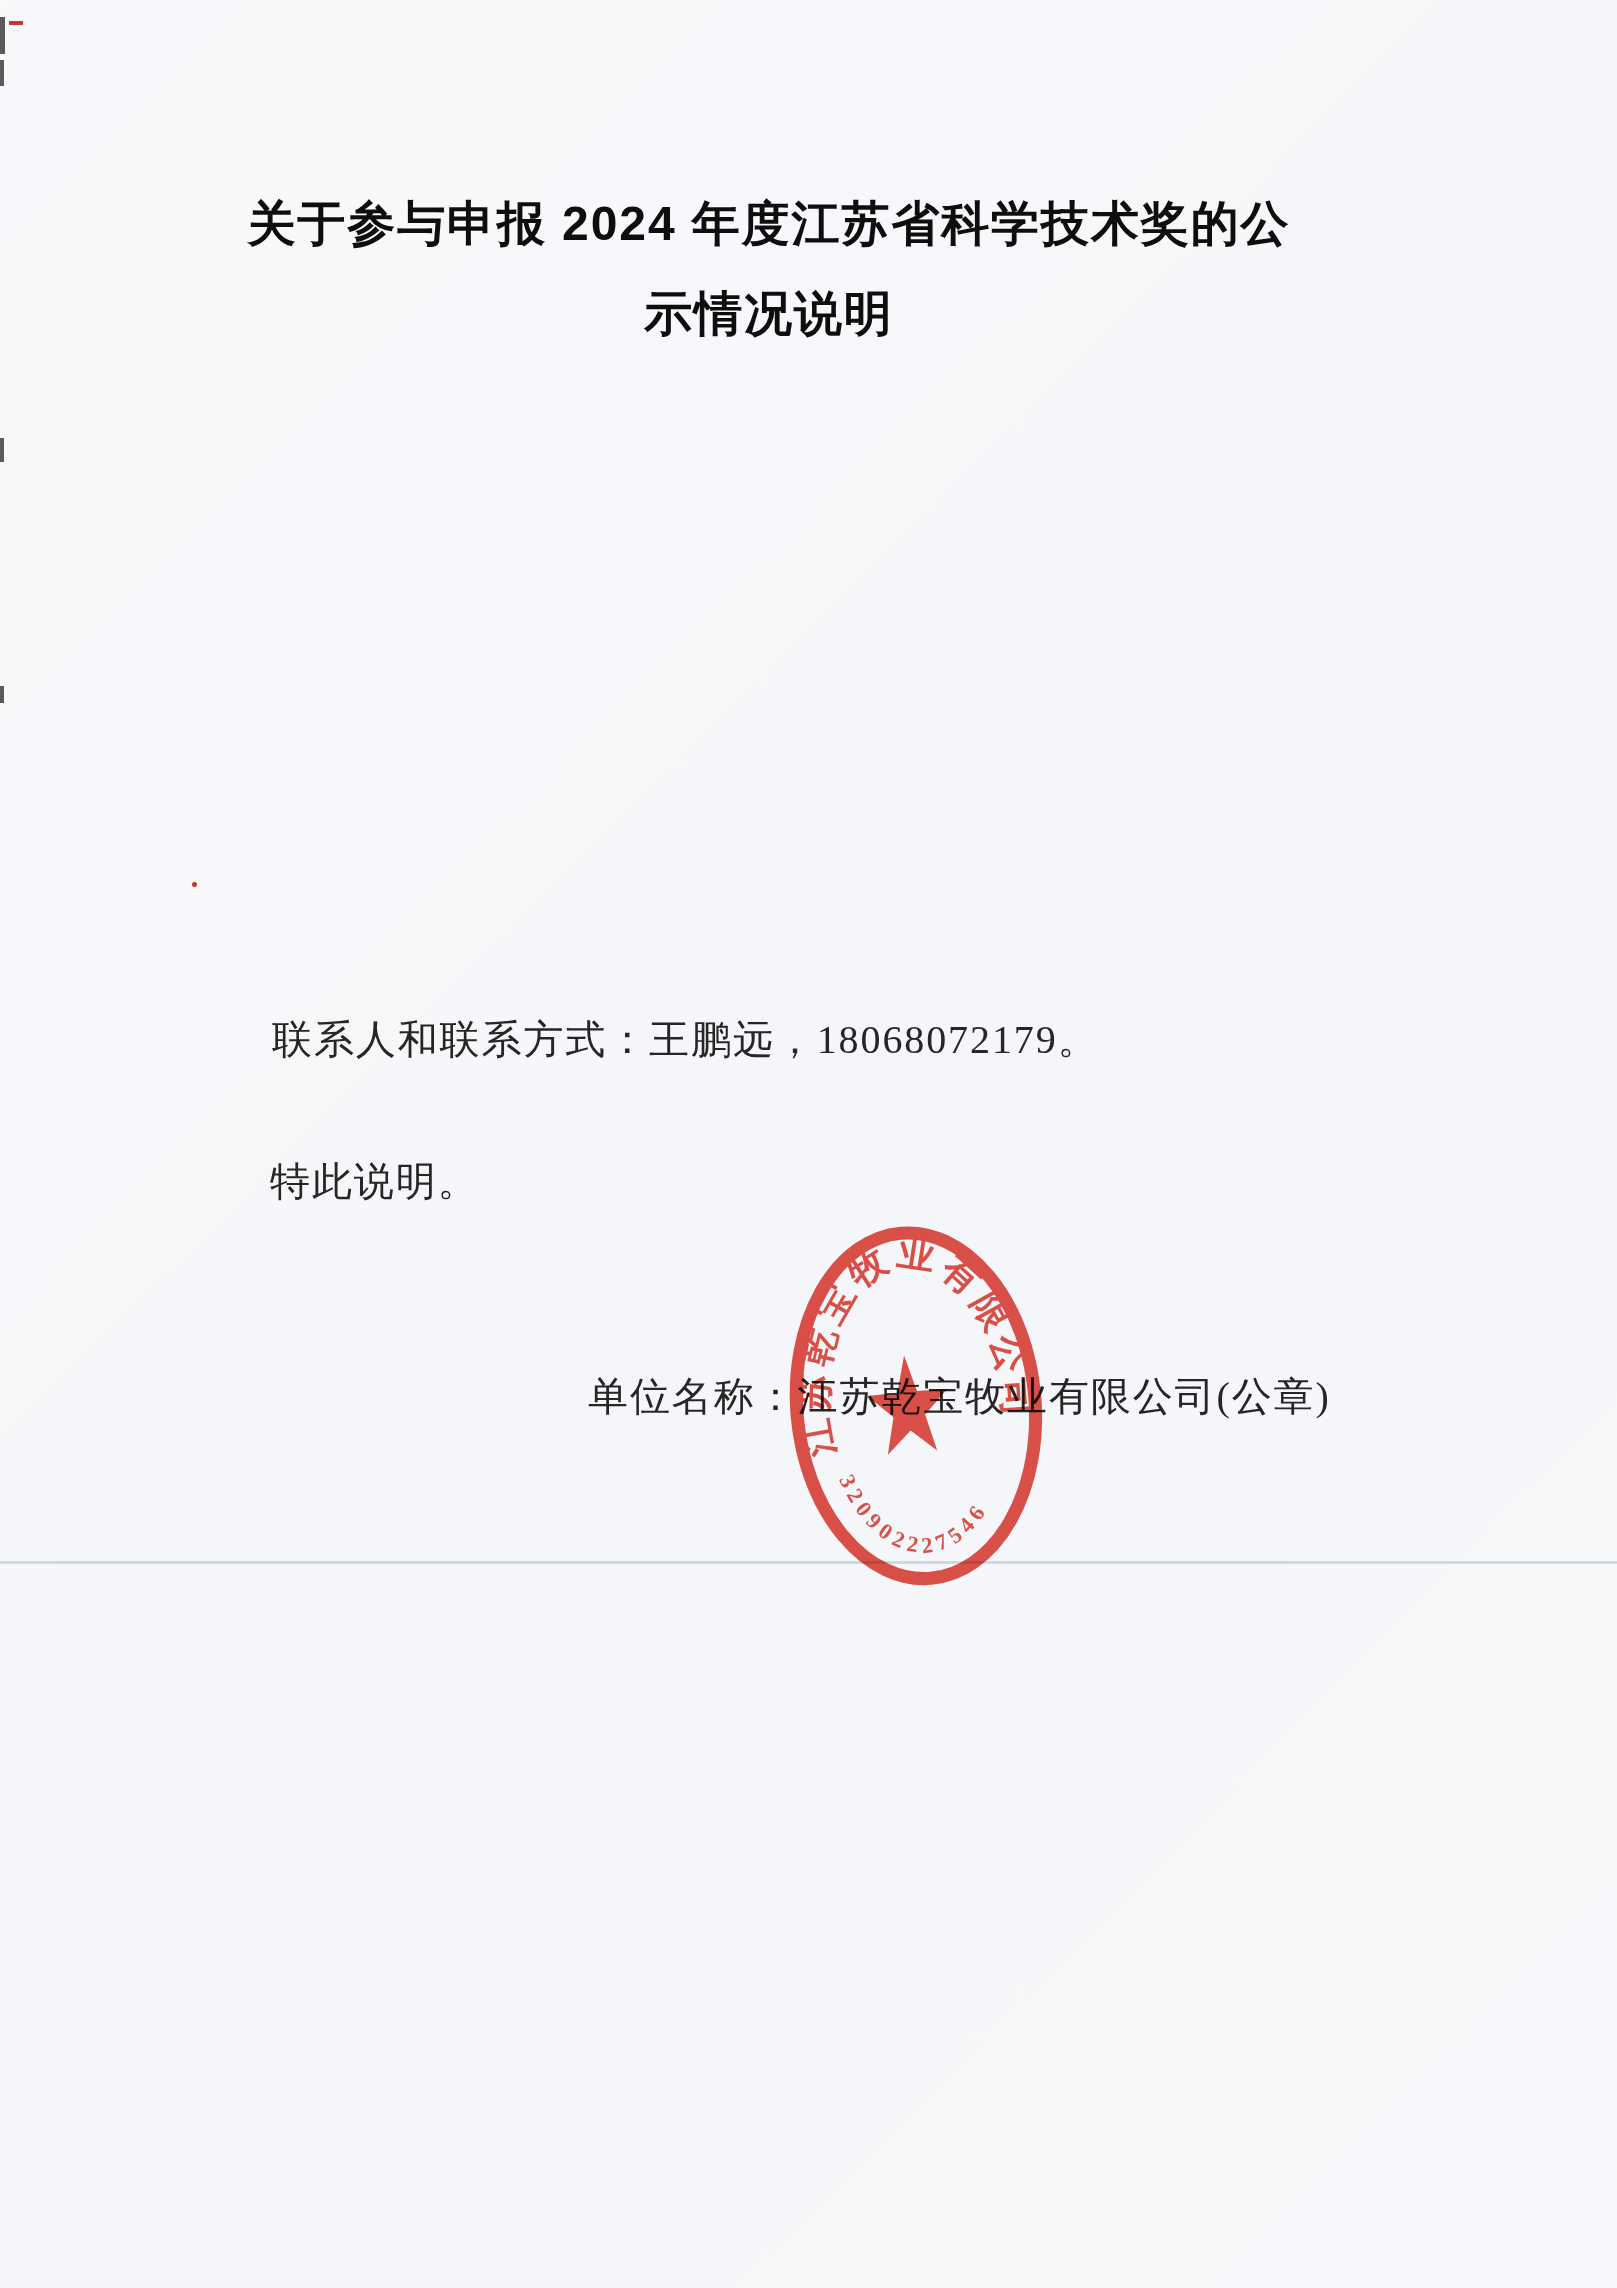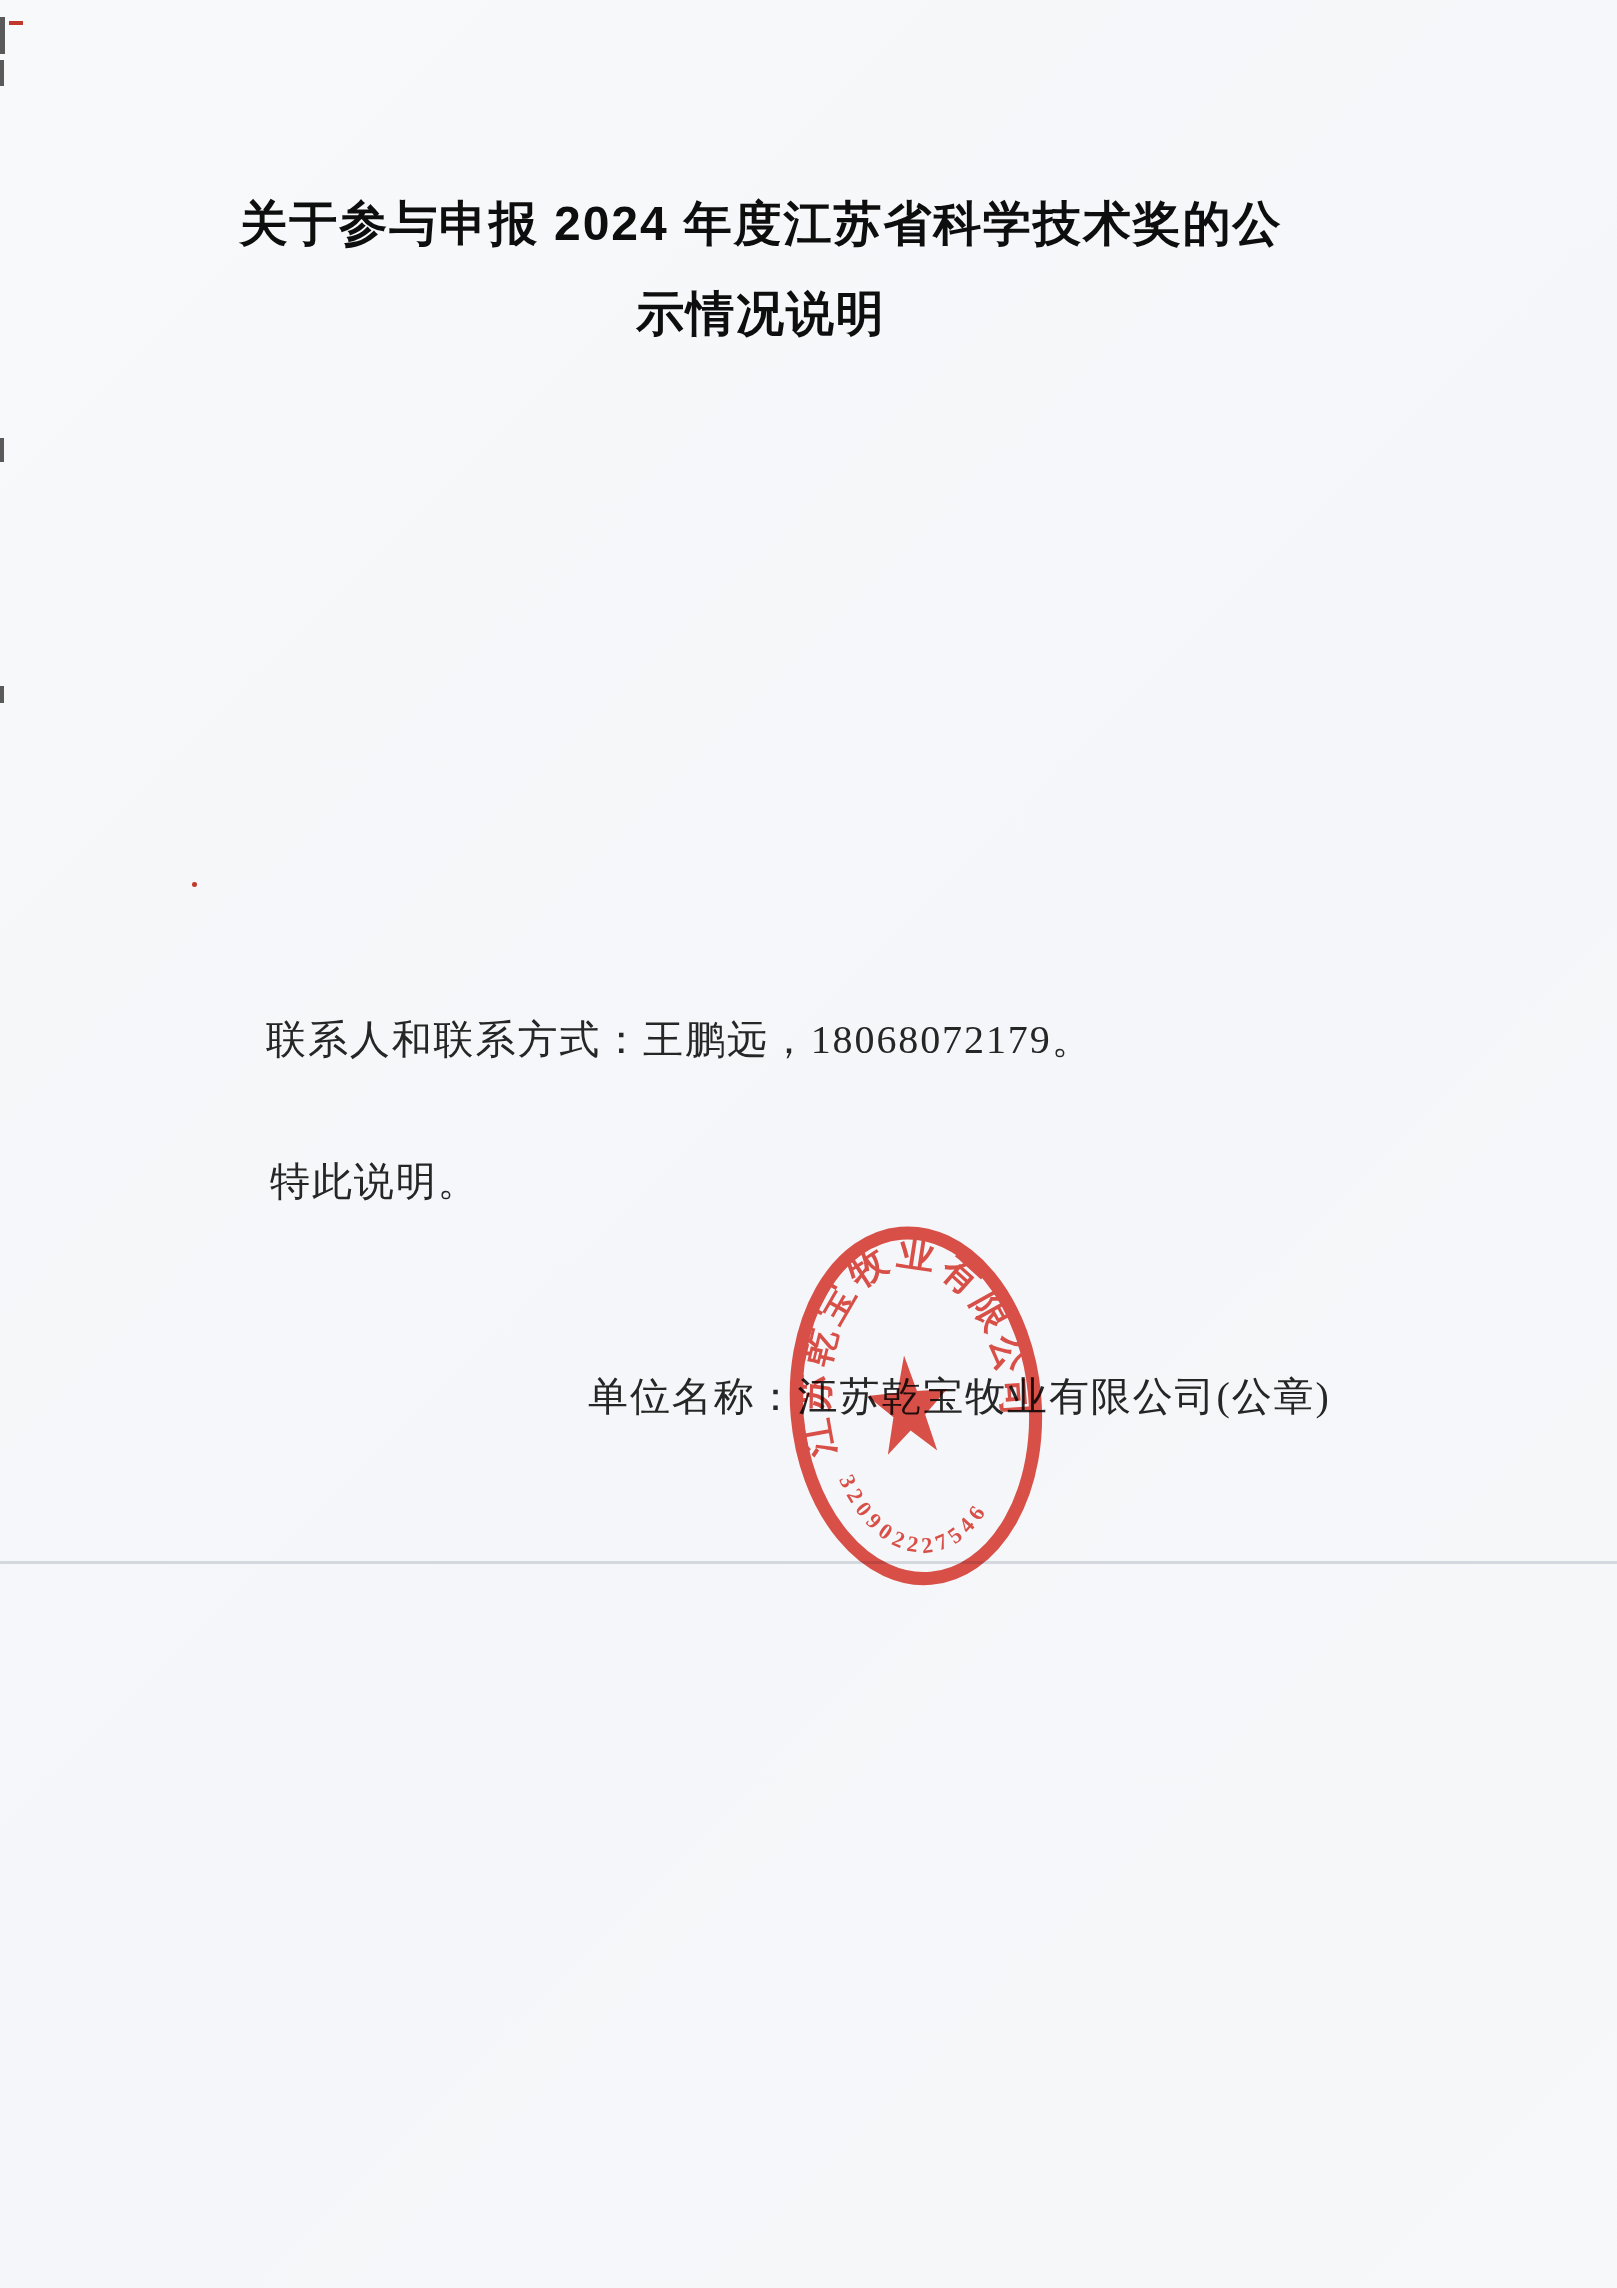--- a/index.html
+++ b/index.html
@@ -6,21 +6,21 @@
   .page{
     position:relative;
     width:1617px;height:2289px;
     margin:0 auto;
     background:linear-gradient(135deg,#f8f9fb 0%,#f5f6f9 55%,#f7f8fa 100%);
     overflow:hidden;
     font-family:"Liberation Serif", serif;
     color:#212121;
   }
   .title{
-    position:absolute;top:179px;left:48px;width:1426px;
+    position:absolute;top:179px;left:56px;width:1426px;
     text-align:center;
     font-family:"Liberation Sans", sans-serif;
     font-weight:900;
     font-size:48px;
     line-height:90px;
     color:#0e0e0e;
     letter-spacing:1.9px;
   }
   .body-block{
     position:absolute;top:511px;left:214px;width:1011px;
@@ -36,21 +36,21 @@
   }
   .body-block .line:first-child{ text-indent:54px; }
   .body-block .line:last-child{ text-align-last:auto; letter-spacing:1.9px;}
   .free-line{
     position:absolute;
     font-size:40px;
     letter-spacing:1.9px;
     color:#262626;
     white-space:nowrap;
   }
-  #contact-line{ top:1012px; left:266px; }
+  #contact-line{ top:1012px; left:272px; }
   #closing-line{ top:1154px; left:270px; }
   #unit-line{ top:1369px; left:580px;margin-left:8px; }
   #date-line{ top:1488px; left:844px; font-size:39px; }
 
   
   .stamp{
     position:absolute; top:1208px; left:739px;
     width:365px; height:403px;
     mix-blend-mode:multiply;
     opacity:.88;

